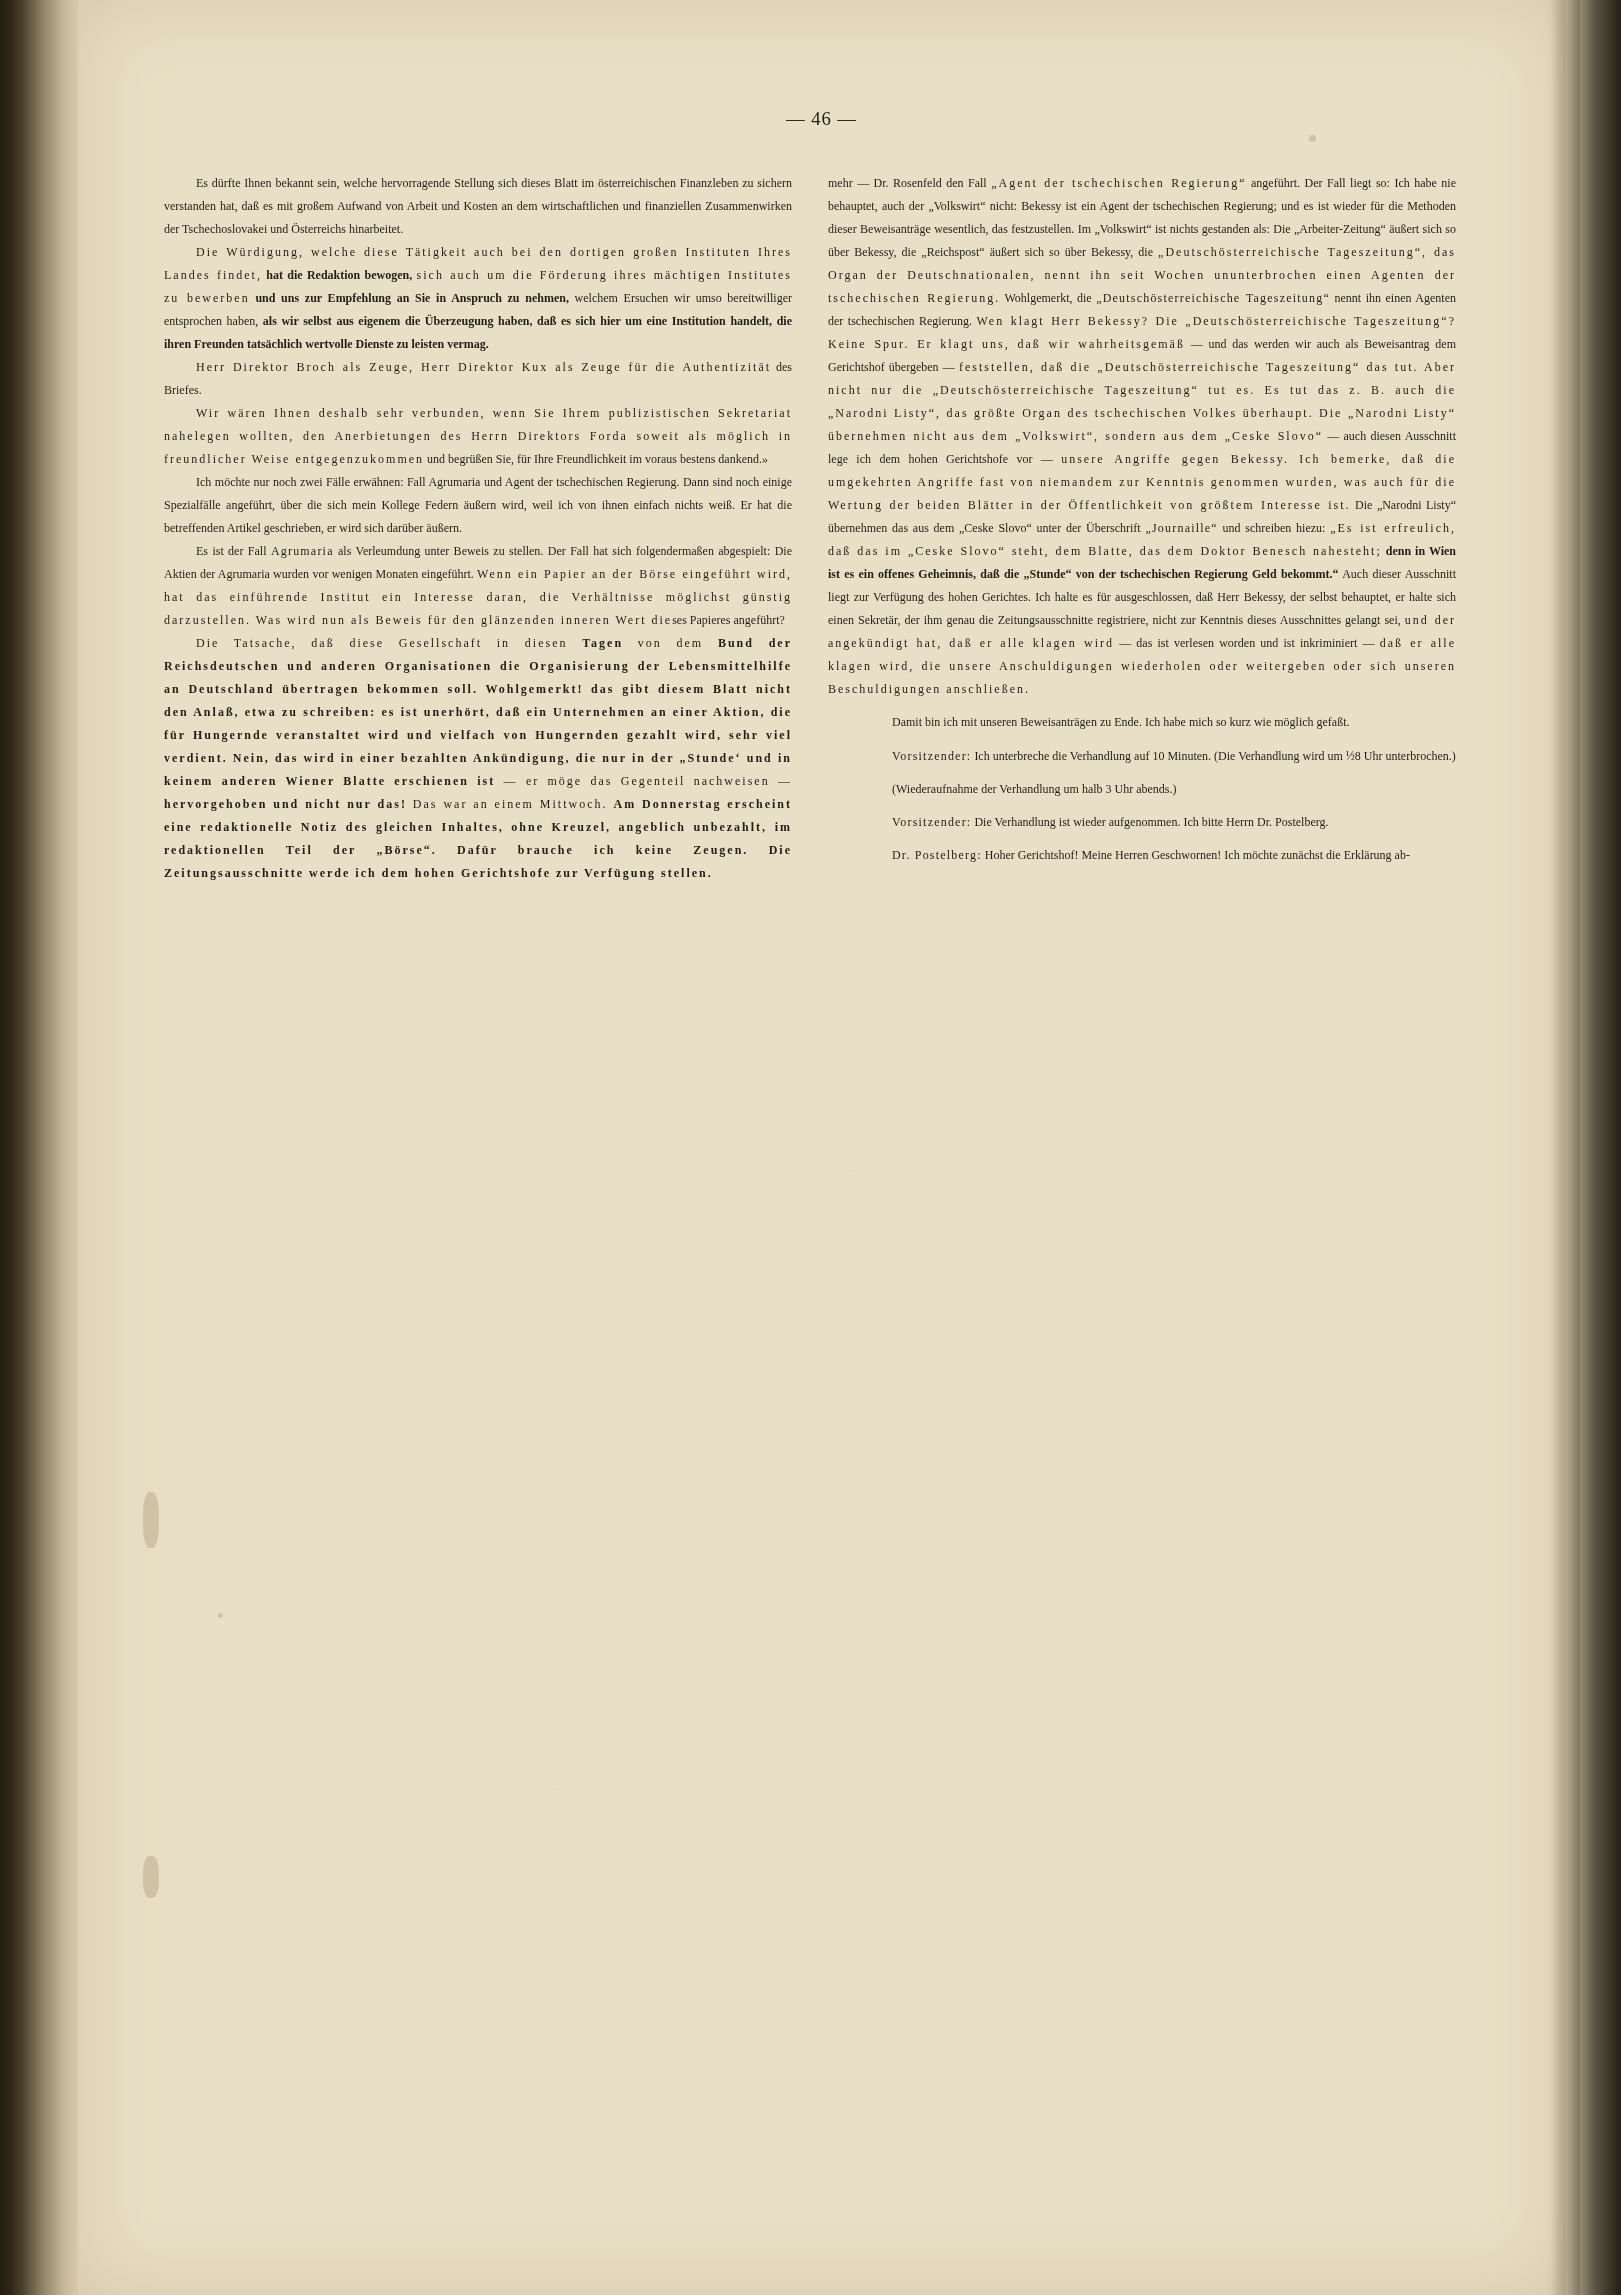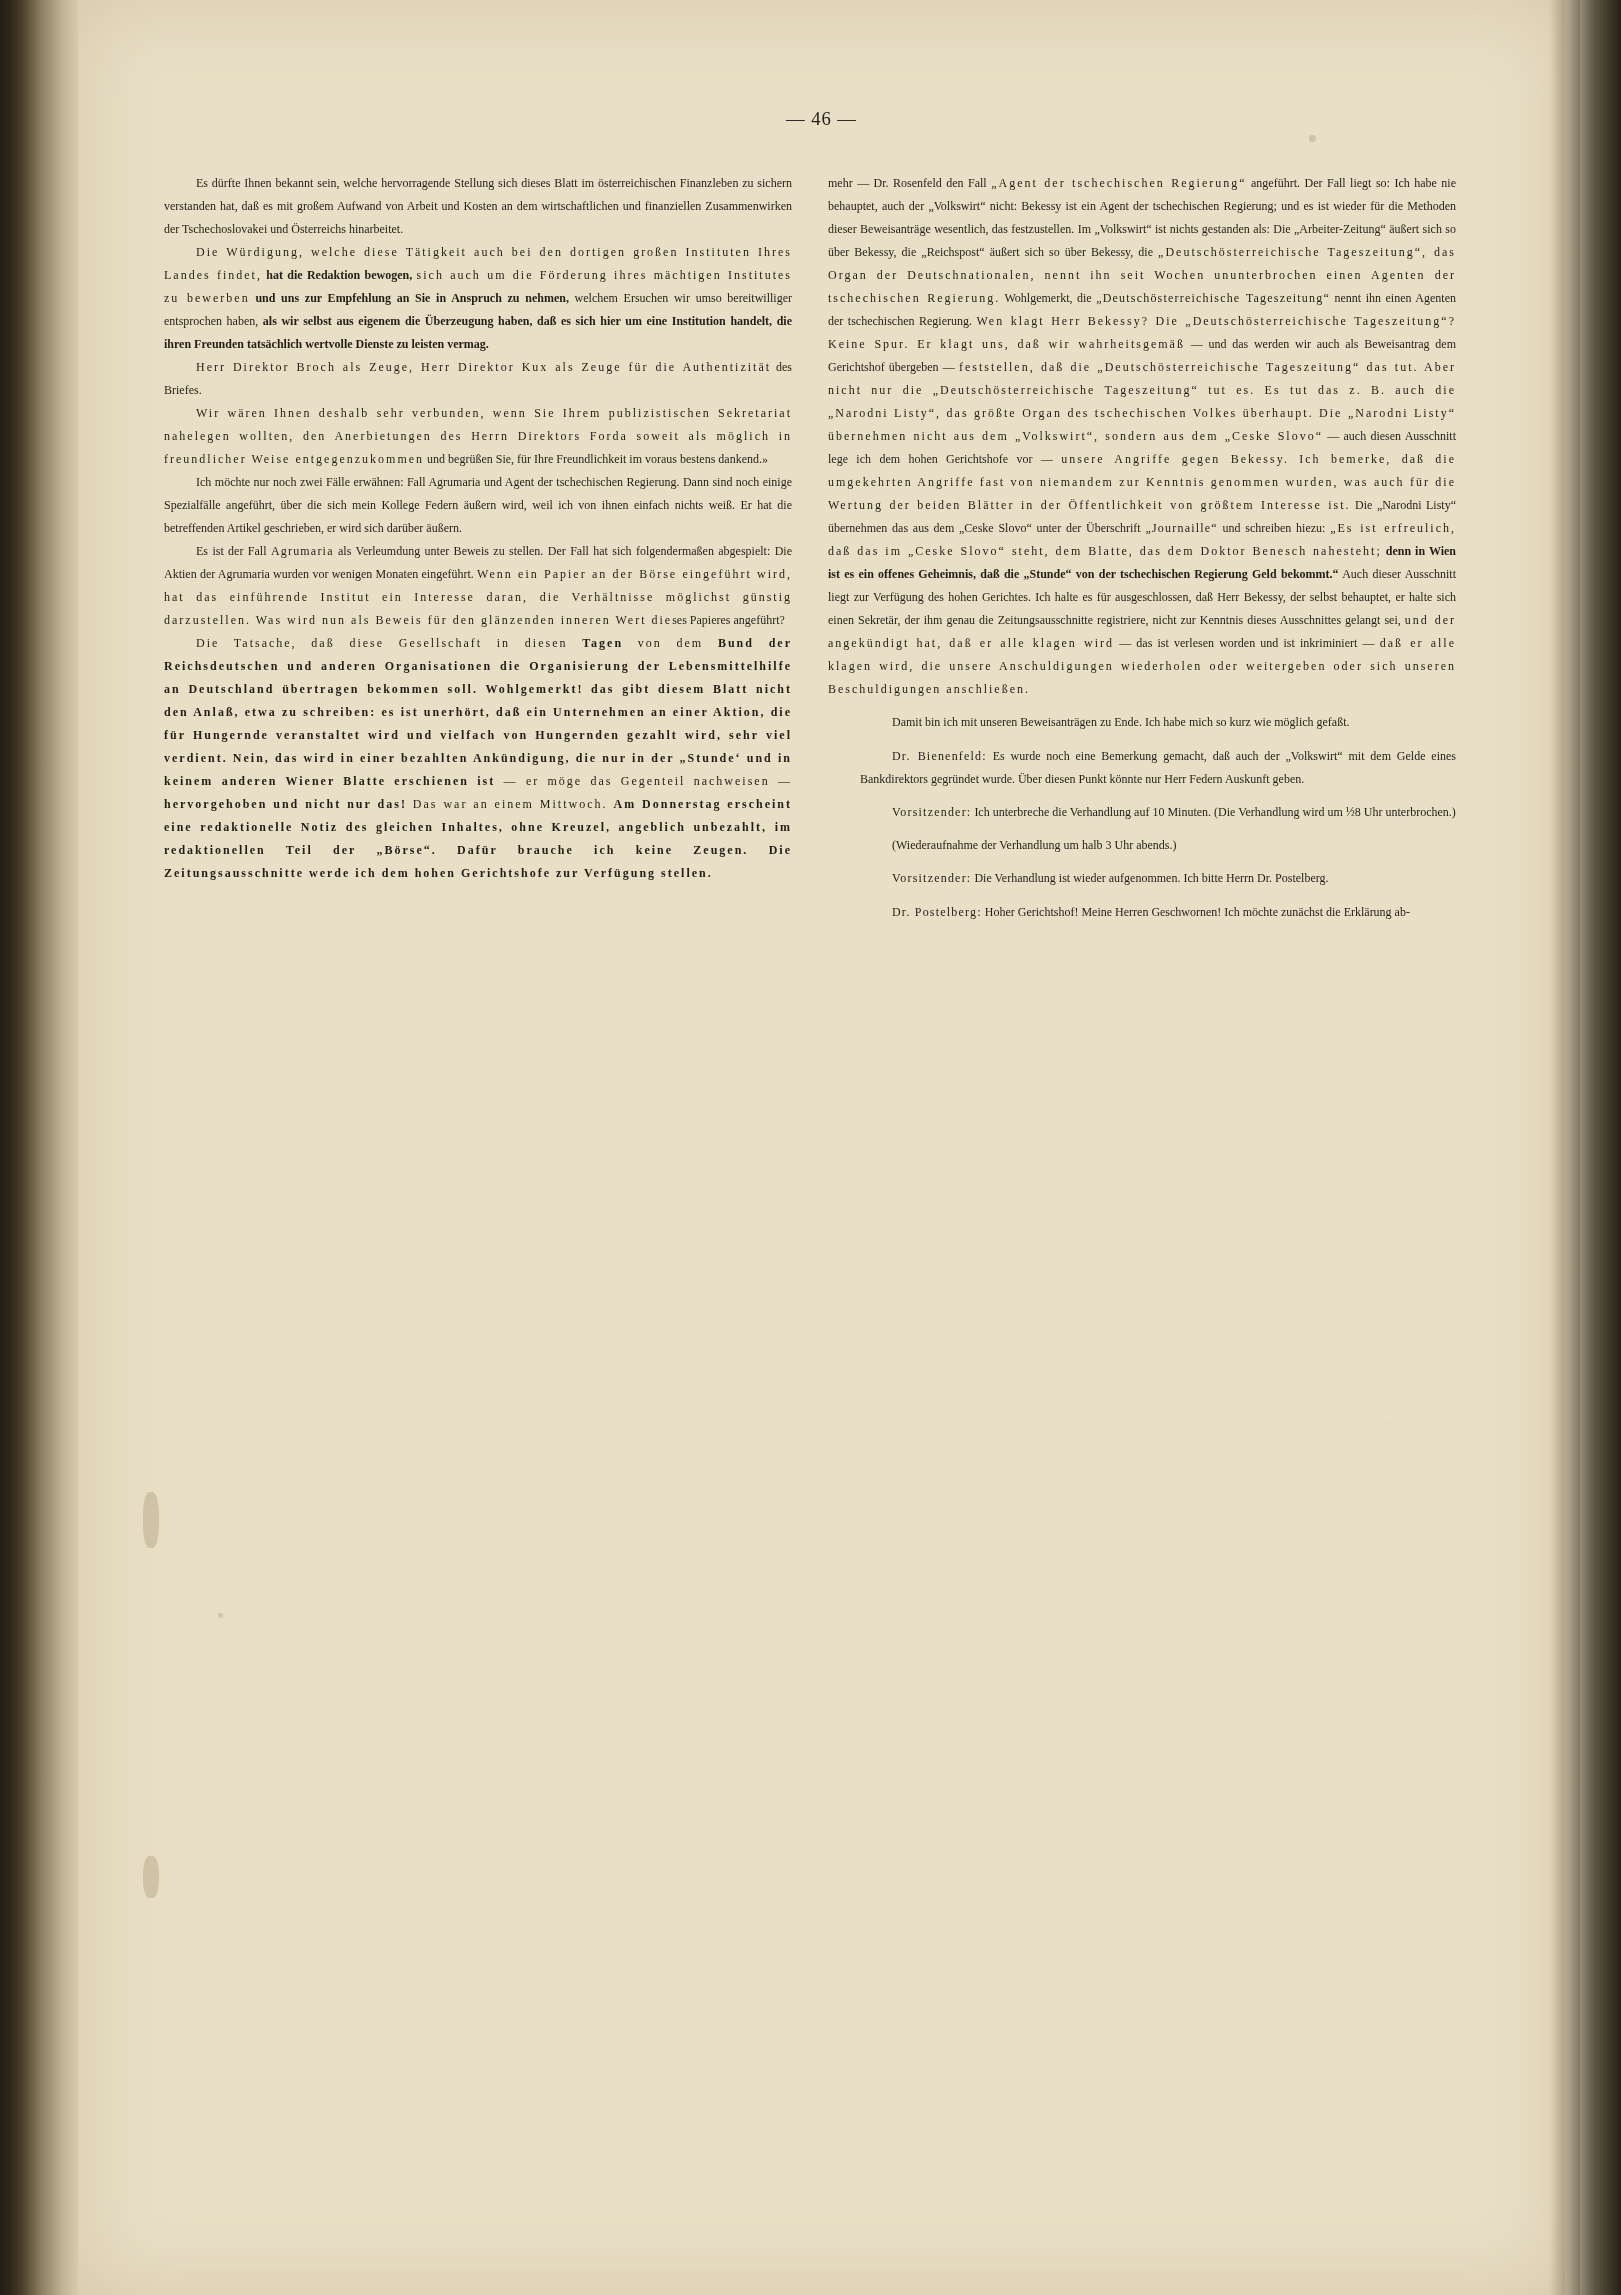--- a/index.html
+++ b/index.html
@@ -138,21 +138,20 @@
 
 
       </div>
 
       <div class="col right-col">
 
         <p class="noind">mehr — Dr. Rosenfeld den Fall <span class="sp">„Agent der tschechischen Regierung“</span> angeführt. Der Fall liegt so: Ich habe nie behauptet, auch der „Volkswirt“ nicht: Bekessy ist ein Agent der tschechischen Regierung; und es ist wieder für die Methoden dieser Beweisanträge wesentlich, das festzustellen. Im „Volkswirt“ ist nichts gestanden als: Die „Arbeiter-Zeitung“ äußert sich so über Bekessy, die „Reichspost“ äußert sich so über Bekessy, die <span class="sp">„Deutschösterreichische Tageszeitung“, das Organ der Deutschnationalen, nennt ihn seit Wochen ununterbrochen einen Agenten der tschechischen Regierung.</span> Wohlgemerkt, die <span class="sp2">„Deutschösterreichische Tageszeitung“</span> nennt ihn einen Agenten der tschechischen Regierung. <span class="sp">Wen klagt Herr Bekessy? Die „Deutschösterreichische Tageszeitung“? Keine Spur. Er klagt uns, daß wir wahrheitsgemäß</span> — und das werden wir auch als Beweisantrag dem Gerichtshof übergeben — <span class="sp">feststellen, daß die „Deutschösterreichische Tageszeitung“ das tut. Aber nicht nur die „Deutschösterreichische Tageszeitung“ tut es. Es tut das z. B. auch die „Narodni Listy“, das größte Organ des tschechischen Volkes überhaupt. Die „Narodni Listy“ übernehmen nicht aus dem „Volkswirt“, sondern aus dem „Ceske Slovo“</span> — auch diesen Ausschnitt lege ich dem hohen Gerichtshofe vor — <span class="sp">unsere Angriffe gegen Bekessy. Ich bemerke, daß die umgekehrten Angriffe fast von niemandem zur Kenntnis genommen wurden, was auch für die Wertung der beiden Blätter in der Öffentlichkeit von größtem Interesse ist.</span> Die „Narodni Listy“ übernehmen das aus dem „Ceske Slovo“ unter der Überschrift <span class="sp2">„Journaille“</span> und schreiben hiezu: <span class="sp">„Es ist erfreulich, daß das im „Ceske Slovo“ steht, dem Blatte, das dem Doktor Benesch nahesteht;</span> <span class="b">denn in Wien ist es ein offenes Geheimnis, daß die „Stunde“ von der tschechischen Regierung Geld bekommt.“</span> Auch dieser Ausschnitt liegt zur Verfügung des hohen Gerichtes. Ich halte es für ausgeschlossen, daß Herr Bekessy, der selbst behauptet, er halte sich einen Sekretär, der ihm genau die Zeitungsausschnitte registriere, nicht zur Kenntnis dieses Ausschnittes gelangt sei, <span class="sp">und der angekündigt hat, daß er alle klagen wird</span> — das ist verlesen worden und ist inkriminiert — <span class="sp">daß er alle klagen wird, die unsere Anschuldigungen wiederholen oder weitergeben oder sich unseren Beschuldigungen anschließen.</span></p>
 
         <p class="gap">Damit bin ich mit unseren Beweisanträgen zu Ende. Ich habe mich so kurz wie möglich gefaßt.</p>
 
-        <p class="gap"><span class="sp2">Dr. Bienenfeld:</span> Es wurde noch eine Bemerkung gemacht, daß auch der „Volkswirt“ mit dem Gelde eines Bankdirektors gegründet wurde. Über diesen Punkt könnte nur Herr Federn Auskunft geben.</p>
 
         <p class="gap"><span class="sp2">Vorsitzender:</span> Ich unterbreche die Verhandlung auf 10 Minuten. (Die Verhandlung wird um ½8 Uhr unterbrochen.)</p>
 
         <p class="gap">(Wiederaufnahme der Verhandlung um halb 3 Uhr abends.)</p>
 
         <p class="gap"><span class="sp2">Vorsitzender:</span> Die Verhandlung ist wieder aufgenommen. Ich bitte Herrn Dr. Postelberg.</p>
 
         <p class="gap"><span class="sp2">Dr. Postelberg:</span> Hoher Gerichtshof! Meine Herren Geschwornen! Ich möchte zunächst die Erklärung ab-</p>
 
       </div>

